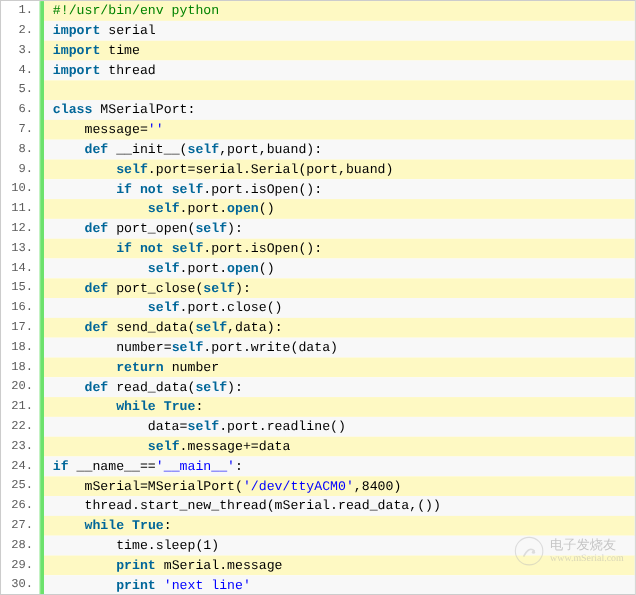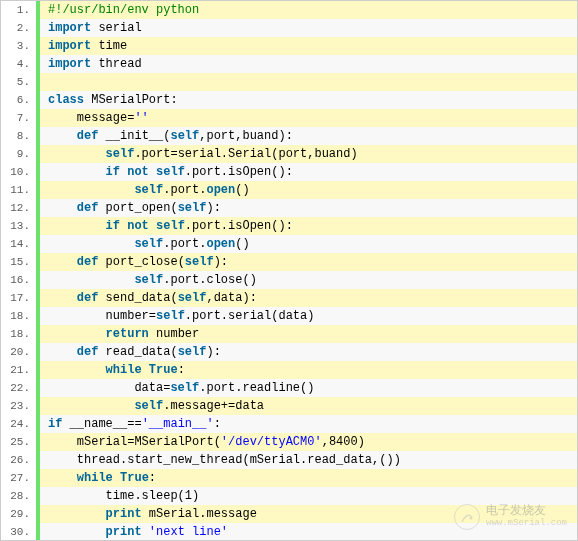--- a/index.html
+++ b/index.html
@@ -59,28 +59,29 @@
     }
     .string {
       color: #0000ff;
     }
     .plain {
       color: #000;
     }
     .watermark {
       position: absolute;
       right: 10px;
-      bottom: 10px;
+      bottom: 26px;
       opacity: 0.45;
       font-size: 11px;
       color: #999;
       display: flex;
       align-items: center;
       gap: 6px;
       pointer-events: none;
+      font-family: Liberation Serif, serif;
     }
     .watermark-icon {
       width: 26px;
       height: 26px;
       border: 1px solid #bbb;
       border-radius: 50%;
       display: flex;
       align-items: center;
       justify-content: center;
     }
@@ -145,21 +146,21 @@
       <div class="code-line odd"><span class="plain">    </span><span class="kw">def</span><span class="plain"> __init__(</span><span class="kw">self</span><span class="plain">,port,buand):</span></div>
       <div class="code-line even"><span class="plain">        </span><span class="kw">self</span><span class="plain">.port</span><span class="plain">=</span><span class="plain">serial.Serial(port,buand)</span></div>
       <div class="code-line odd"><span class="plain">        </span><span class="kw">if</span><span class="plain"> </span><span class="kw">not</span><span class="plain"> </span><span class="kw">self</span><span class="plain">.port.isOpen():</span></div>
       <div class="code-line even"><span class="plain">            </span><span class="kw">self</span><span class="plain">.port.</span><span class="kw">open</span><span class="plain">()</span></div>
       <div class="code-line odd"><span class="plain">    </span><span class="kw">def</span><span class="plain"> port_open(</span><span class="kw">self</span><span class="plain">):</span></div>
       <div class="code-line even"><span class="plain">        </span><span class="kw">if</span><span class="plain"> </span><span class="kw">not</span><span class="plain"> </span><span class="kw">self</span><span class="plain">.port.isOpen():</span></div>
       <div class="code-line odd"><span class="plain">            </span><span class="kw">self</span><span class="plain">.port.</span><span class="kw">open</span><span class="plain">()</span></div>
       <div class="code-line even"><span class="plain">    </span><span class="kw">def</span><span class="plain"> port_close(</span><span class="kw">self</span><span class="plain">):</span></div>
       <div class="code-line odd"><span class="plain">            </span><span class="kw">self</span><span class="plain">.port.close()</span></div>
       <div class="code-line even"><span class="plain">    </span><span class="kw">def</span><span class="plain"> send_data(</span><span class="kw">self</span><span class="plain">,data):</span></div>
-      <div class="code-line odd"><span class="plain">        number</span><span class="plain">=</span><span class="kw">self</span><span class="plain">.port.serial(data)</span></div>
+      <div class="code-line odd"><span class="plain">        number</span><span class="plain">=</span><span class="kw">self</span><span class="plain">.port.write(data)</span></div>
       <div class="code-line even"><span class="plain">        </span><span class="kw">return</span><span class="plain"> number</span></div>
       <div class="code-line odd"><span class="plain">    </span><span class="kw">def</span><span class="plain"> read_data(</span><span class="kw">self</span><span class="plain">):</span></div>
       <div class="code-line even"><span class="plain">        </span><span class="kw">while</span><span class="plain"> </span><span class="kw">True</span><span class="plain">:</span></div>
       <div class="code-line odd"><span class="plain">            data</span><span class="plain">=</span><span class="kw">self</span><span class="plain">.port.readline()</span></div>
       <div class="code-line even"><span class="plain">            </span><span class="kw">self</span><span class="plain">.message</span><span class="plain">+=</span><span class="plain">data</span></div>
       <div class="code-line odd"><span class="kw">if</span><span class="plain"> __name__</span><span class="plain">==</span><span class="string">'__main__'</span><span class="plain">:</span></div>
       <div class="code-line even"><span class="plain">    mSerial</span><span class="plain">=</span><span class="plain">MSerialPort(</span><span class="string">'/dev/ttyACM0'</span><span class="plain">,</span><span class="plain">8400</span><span class="plain">)</span></div>
       <div class="code-line odd"><span class="plain">    thread.start_new_thread(mSerial.read_data,())</span></div>
       <div class="code-line even"><span class="plain">    </span><span class="kw">while</span><span class="plain"> </span><span class="kw">True</span><span class="plain">:</span></div>
       <div class="code-line odd"><span class="plain">        time.sleep(</span><span class="plain">1</span><span class="plain">)</span></div>

